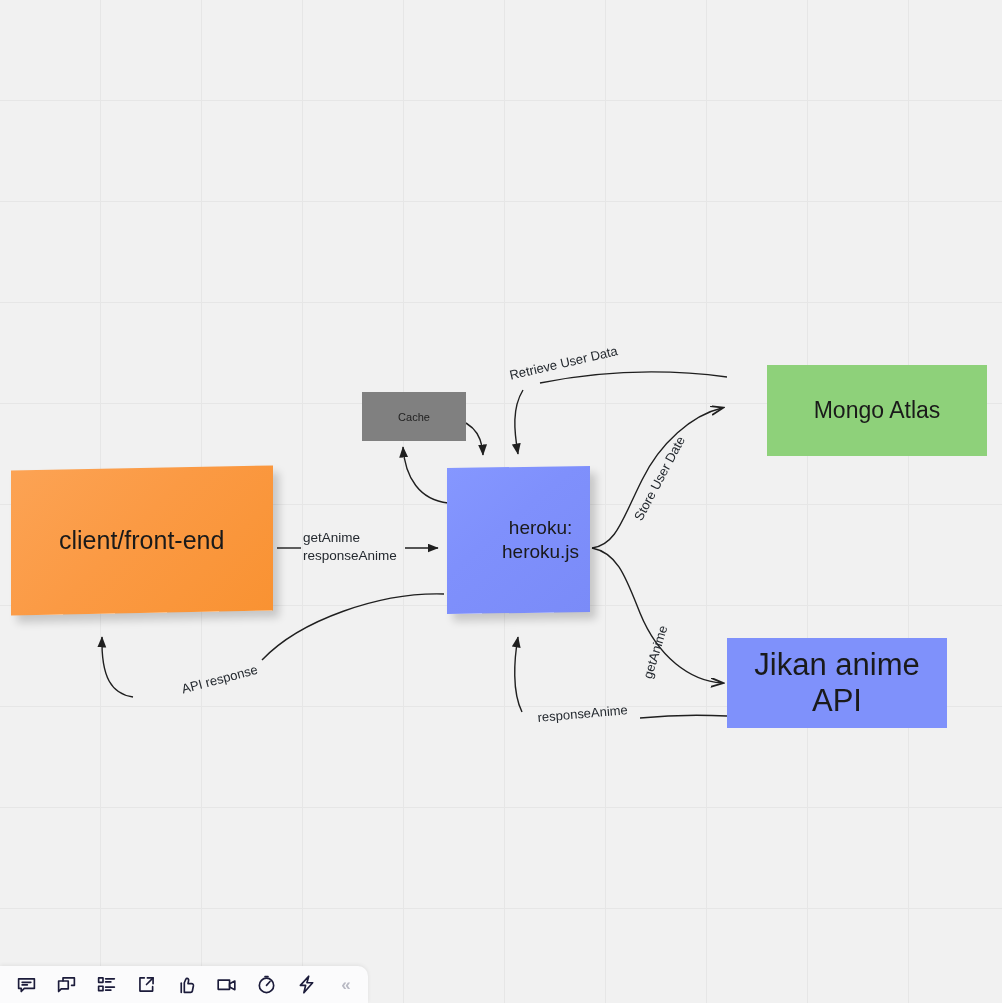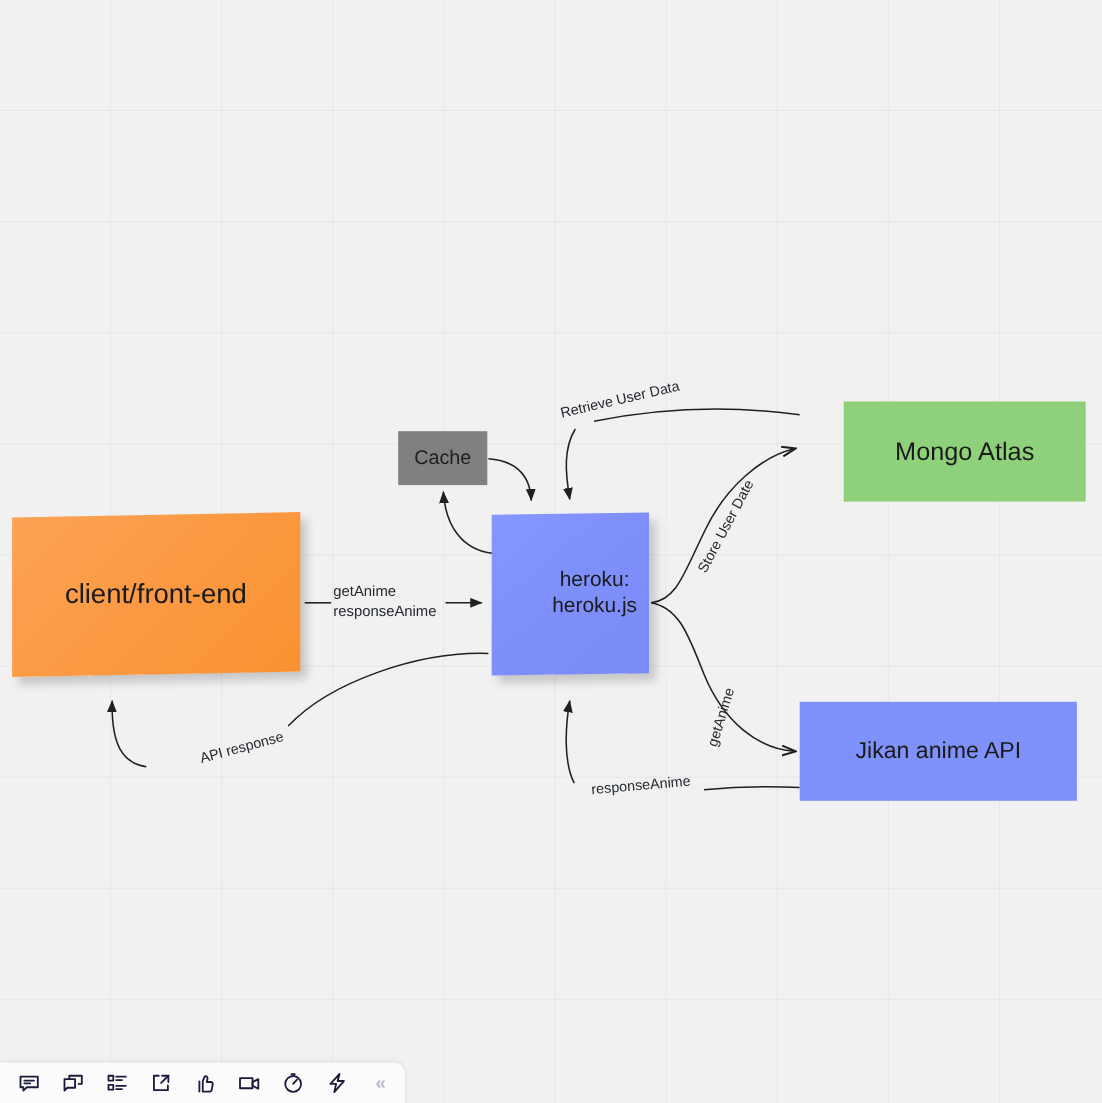--- a/index.html
+++ b/index.html
@@ -36,32 +36,32 @@
 
   #node-heroku {
     left: 447px; top: 467px; width: 143px; height: 146px;
     background: linear-gradient(140deg,#8597ff 0%, #7f90fc 40%, #7a8bf8 100%);
     font-size: 19px; line-height: 1.25;
     transform: skewY(-0.8deg);
   }
   #node-heroku .node-label { transform: skewY(0.8deg); margin-left: 44px; }
 
   #node-cache {
-    left: 362px; top: 392px; width: 81px; height: 49px;
-    background: #808080; color: #1f1f1f; font-size: 18px;
+    left: 362px; top: 392px; width: 104px; height: 49px;
+    background: #808080; color: #1f1f1f; font-size: 11px;
   }
 
   #node-mongo {
     left: 727px; top: 365px; width: 220px; height: 91px;
     background: #8ed17a; font-size: 23px; margin-left: 40px;
   }
 
   #node-jikan {
-    left: 727px; top: 638px; width: 252px; height: 90px;
-    background: #7f91fb; font-size: 21px;
+    left: 727px; top: 638px; width: 220px; height: 90px;
+    background: #7f91fb; font-size: 31px;
   }
 
   
   .edge-label {
     position: absolute;
     font-size: 13.5px;
     color: #24292f;
     white-space: nowrap;
     line-height: 1.35;
   }

